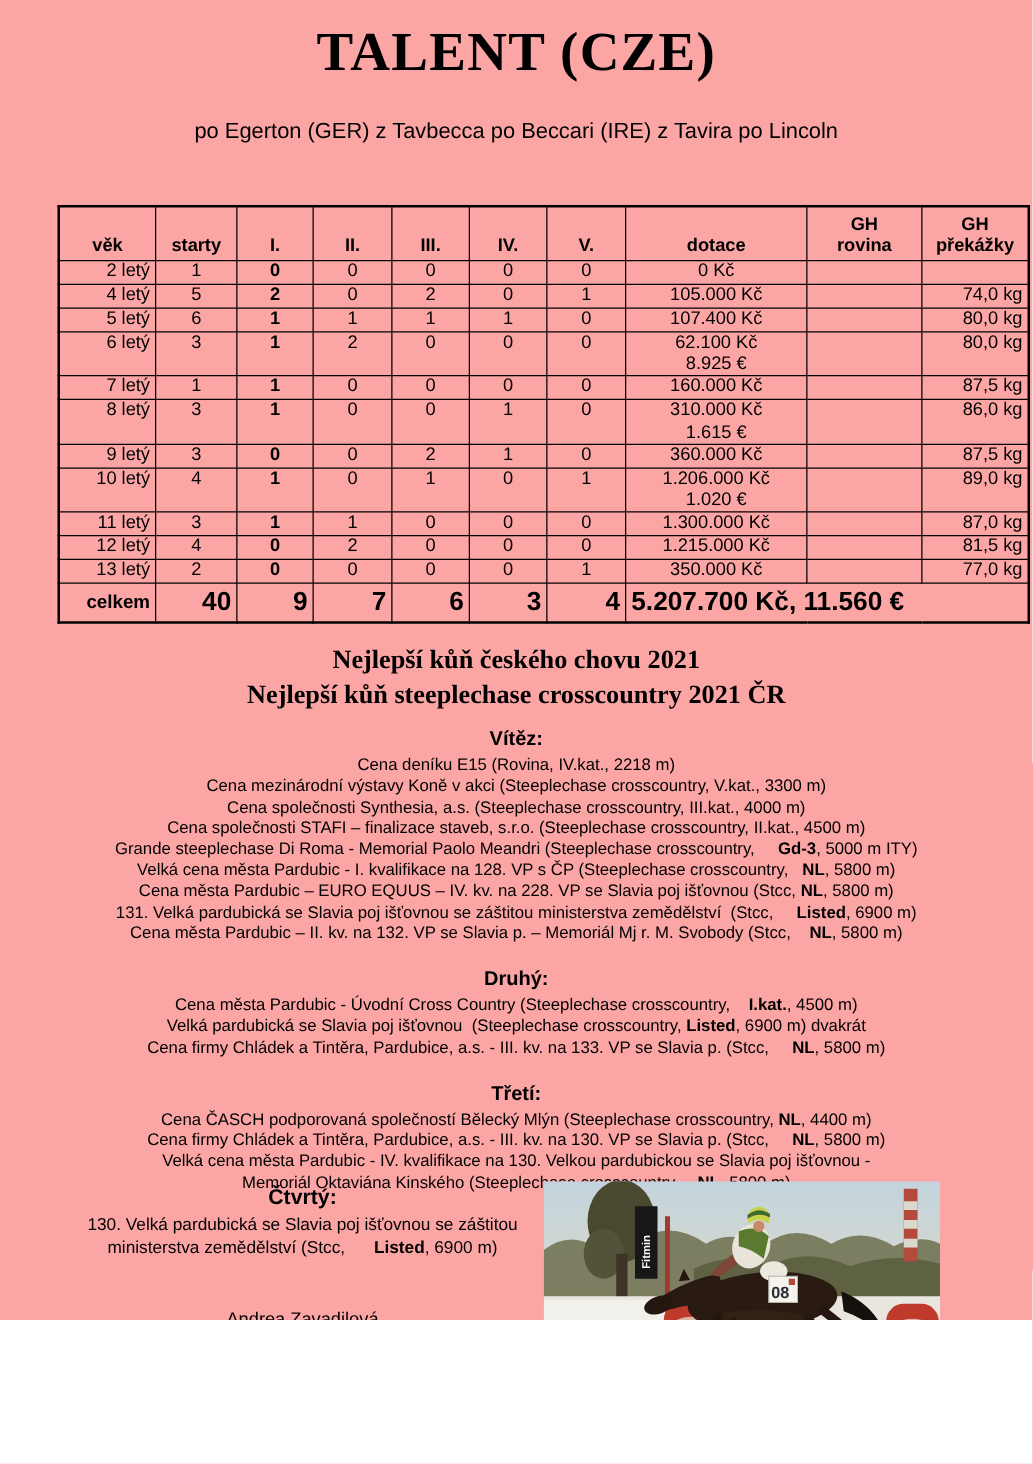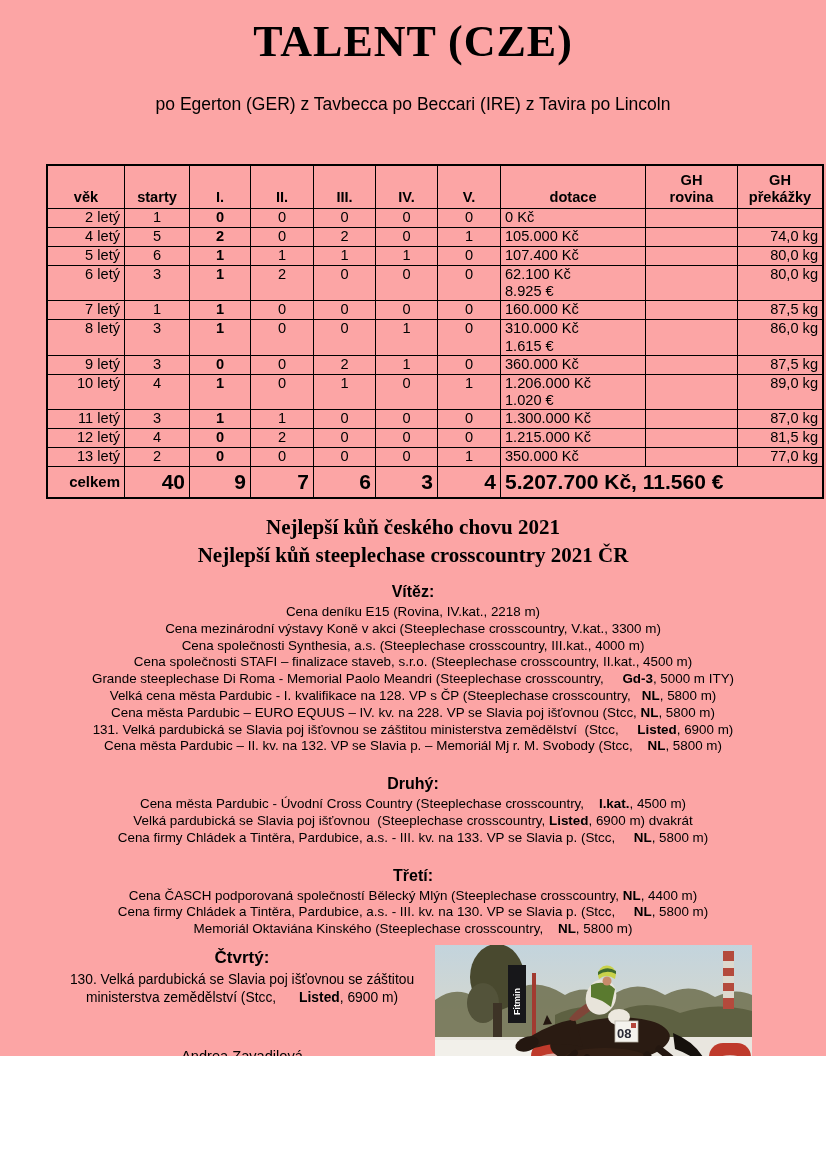--- a/index.html
+++ b/index.html
@@ -15,21 +15,21 @@
   table.results{border-collapse:collapse;width:100%;font-size:14.6px;table-layout:fixed;
                 border:2px solid #000;}
   table.results th, table.results td{border:1px solid #000;padding:0 4px;line-height:1.18;overflow:hidden;}
   table.results th{font-weight:bold;text-align:center;vertical-align:bottom;padding-bottom:2px;height:40px;}
   table.results td{height:18px;vertical-align:top;}
   td.c0{text-align:right;padding-right:8px;}
   th.h0{width:68px;} th.h1{width:56px;} th.h2{width:52px;} th.h3{width:54px;} th.h4{width:53px;}
   th.h5{width:53px;} th.h6{width:54px;} th.h7{width:136px;} th.h8{width:83px;} th.h9{width:76px;}
   td.c1,td.c2,td.c3,td.c4,td.c5,td.c6{text-align:center;}
   td.c2{font-weight:bold;}
-  td.c7{text-align:left;padding-right:8px;}
+  td.c7{text-align:center;padding-right:8px;}
   td.c8{text-align:center;}
   td.c9{text-align:right;padding-right:12px;}
   tr.total-row td{height:30px;vertical-align:middle;font-weight:bold;}
   td.total-label{text-align:right;font-size:15px;}
   td.total-num{text-align:right;font-size:21px;}
   td.total-money{text-align:left;padding-left:10px;font-size:21px;}
 
   .honors{position:absolute;top:514px;left:0;width:100%;text-align:center;
           font-family:"Liberation Serif",serif;font-weight:bold;font-size:21px;line-height:1.32;}
 
@@ -272,20 +272,21 @@
           <div class="res-line"><span>Cena města Pardubic - Úvodní Cross Country (Steeplechase crosscountry,    </span><span class="bb">I.kat.</span><span>, 4500 m)</span></div>
           <div class="res-line"><span>Velká pardubická se Slavia poj išťovnou  (Steeplechase crosscountry, </span><span class="bb">Listed</span><span>, 6900 m) dvakrát</span></div>
           <div class="res-line"><span>Cena firmy Chládek a Tintěra, Pardubice, a.s. - III. kv. na 133. VP se Slavia p. (Stcc,     </span><span class="bb">NL</span><span>, 5800 m)</span></div>
         </div>
     </div>
     <div class="section">
       <div class="sec-heading">Třetí:</div>
       <div class="sec-lines">
           <div class="res-line"><span>Cena ČASCH podporovaná společností Bělecký Mlýn (Steeplechase crosscountry, </span><span class="bb">NL</span><span>, 4400 m)</span></div>
           <div class="res-line"><span>Cena firmy Chládek a Tintěra, Pardubice, a.s. - III. kv. na 130. VP se Slavia p. (Stcc,     </span><span class="bb">NL</span><span>, 5800 m)</span></div>
+          <div class="res-line"><span>Velká cena města Pardubic - IV. kvalifikace na 130. Velkou pardubickou se Slavia poj išťovnou -</span></div>
           <div class="res-line"><span>Memoriál Oktaviána Kinského (Steeplechase crosscountry,    </span><span class="bb">NL</span><span>, 5800 m)</span></div>
         </div>
     </div>
   </div>
 
   <div class="bottom-left">
     <div class="section">
       <div class="sec-heading">Čtvrtý:</div>
       <div class="sec-lines">
           <div class="res-line"><span>130. Velká pardubická se Slavia poj išťovnou se záštitou</span></div>

